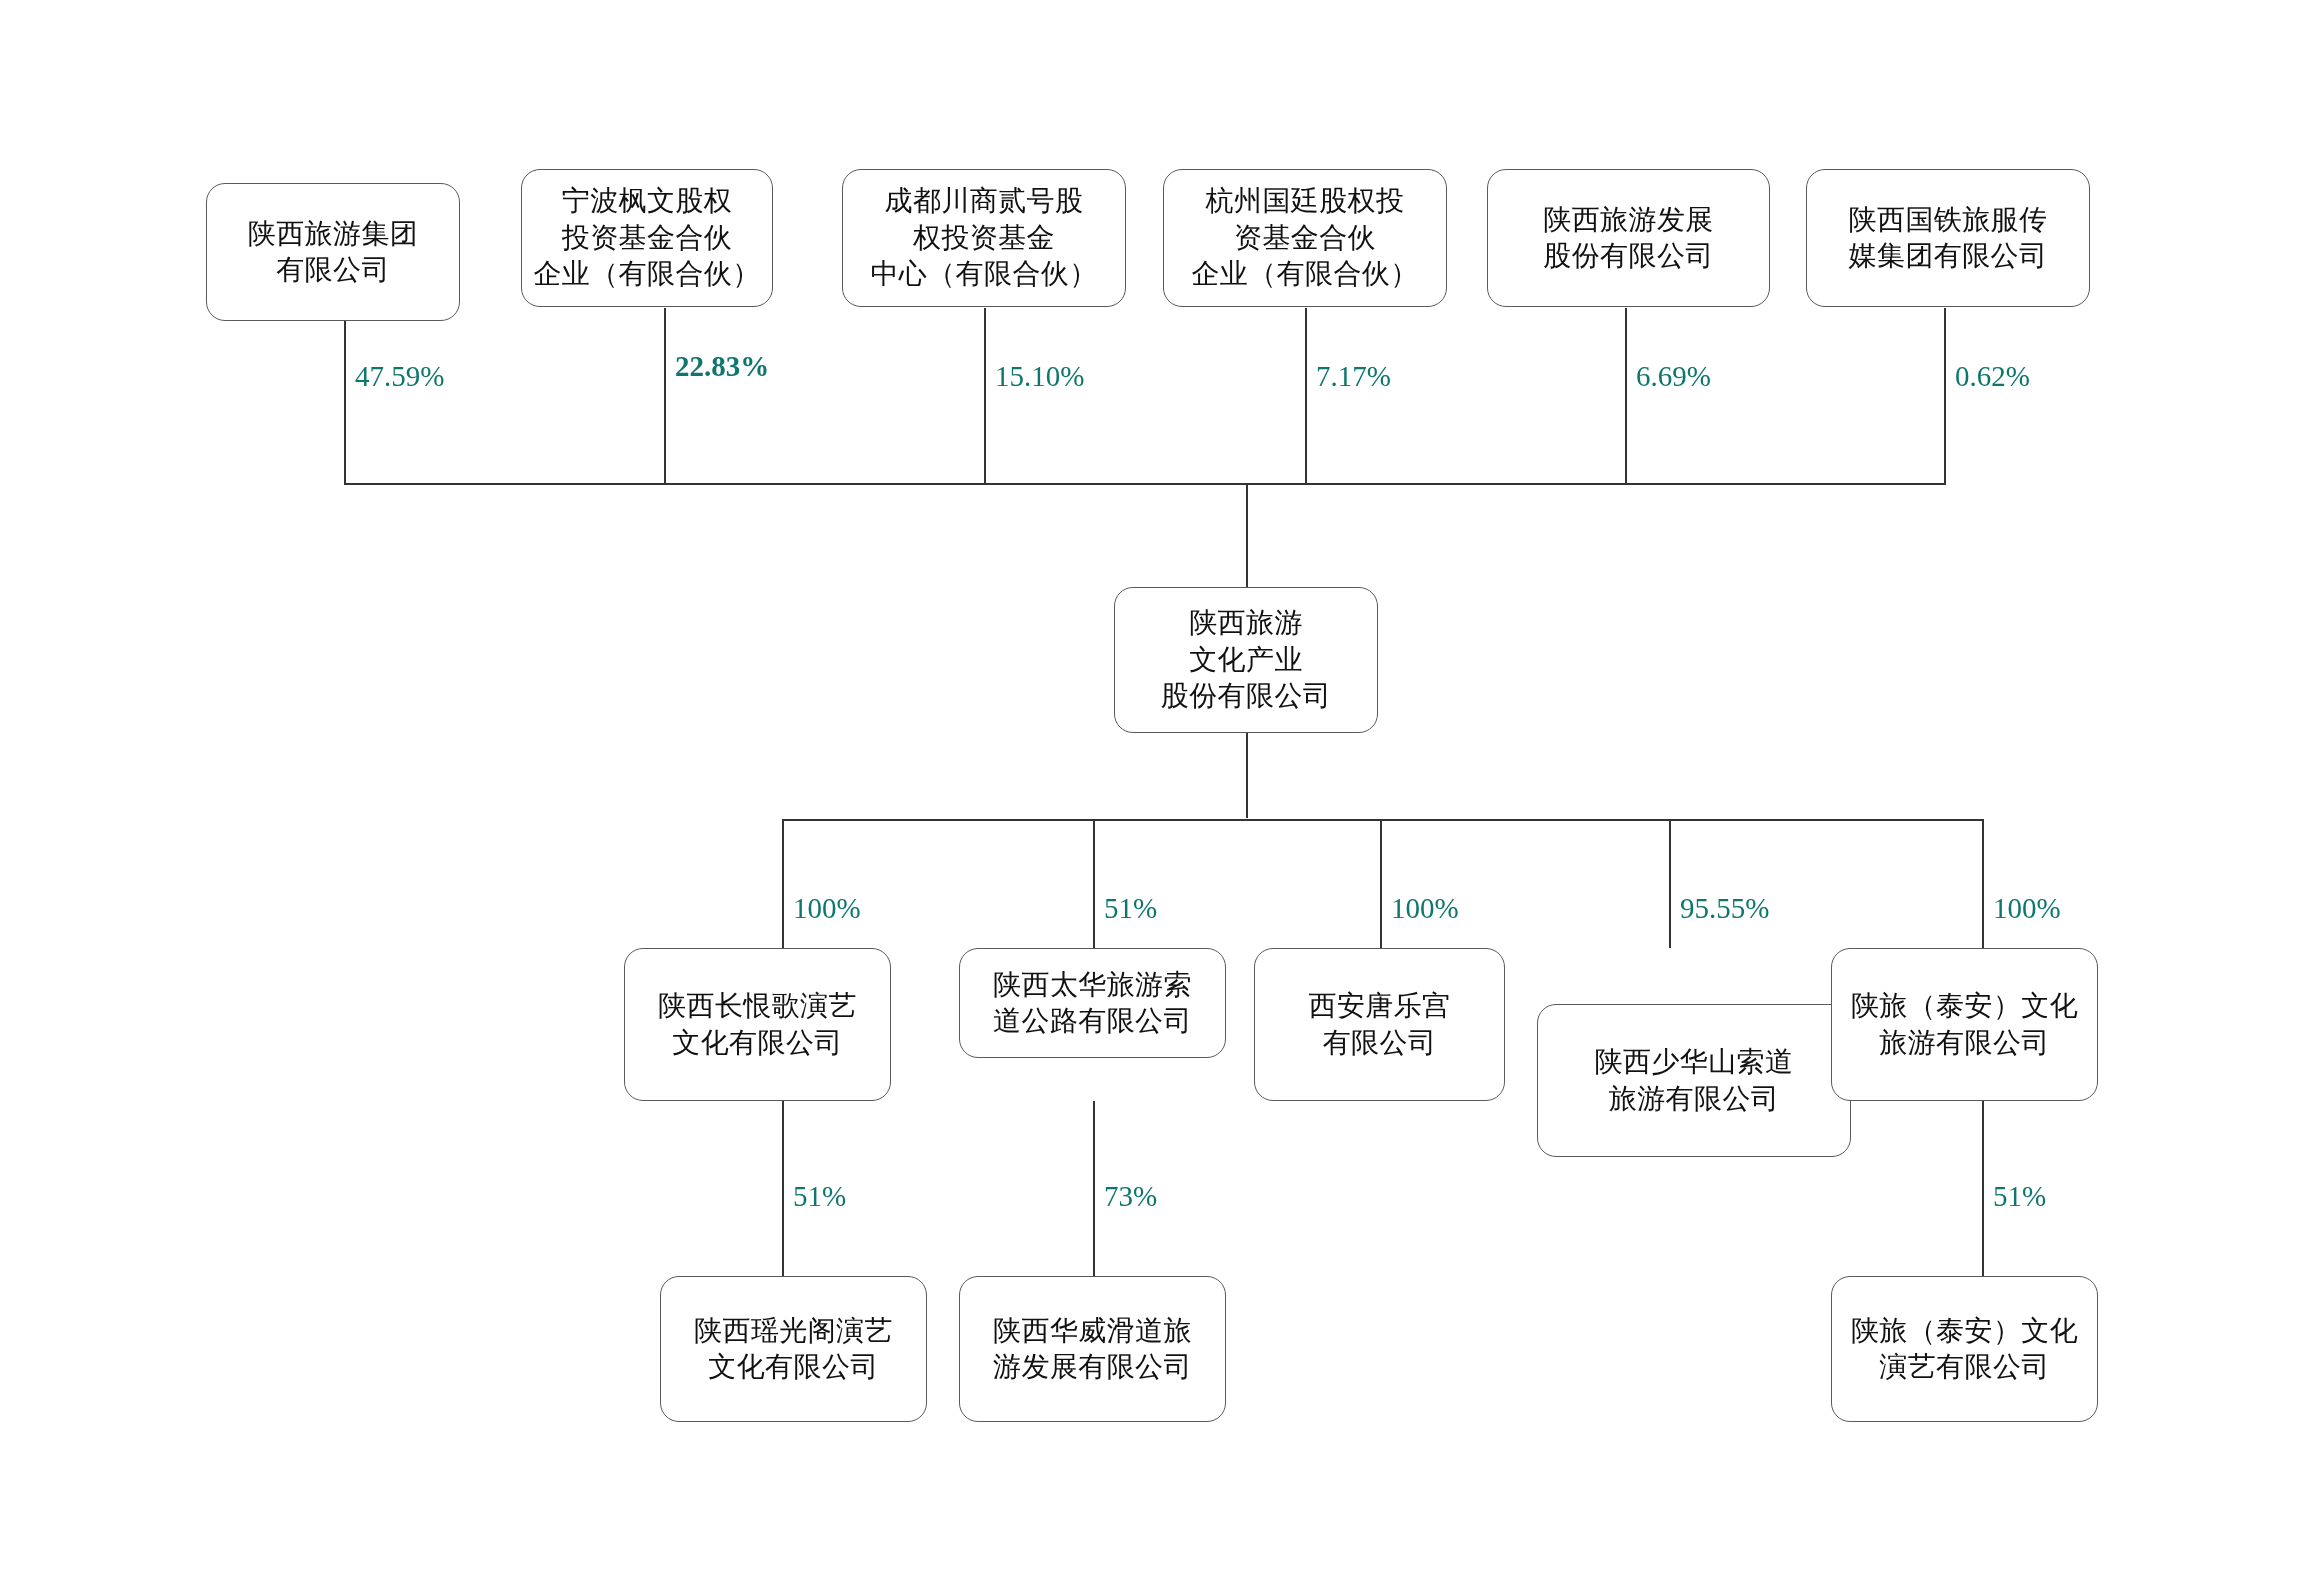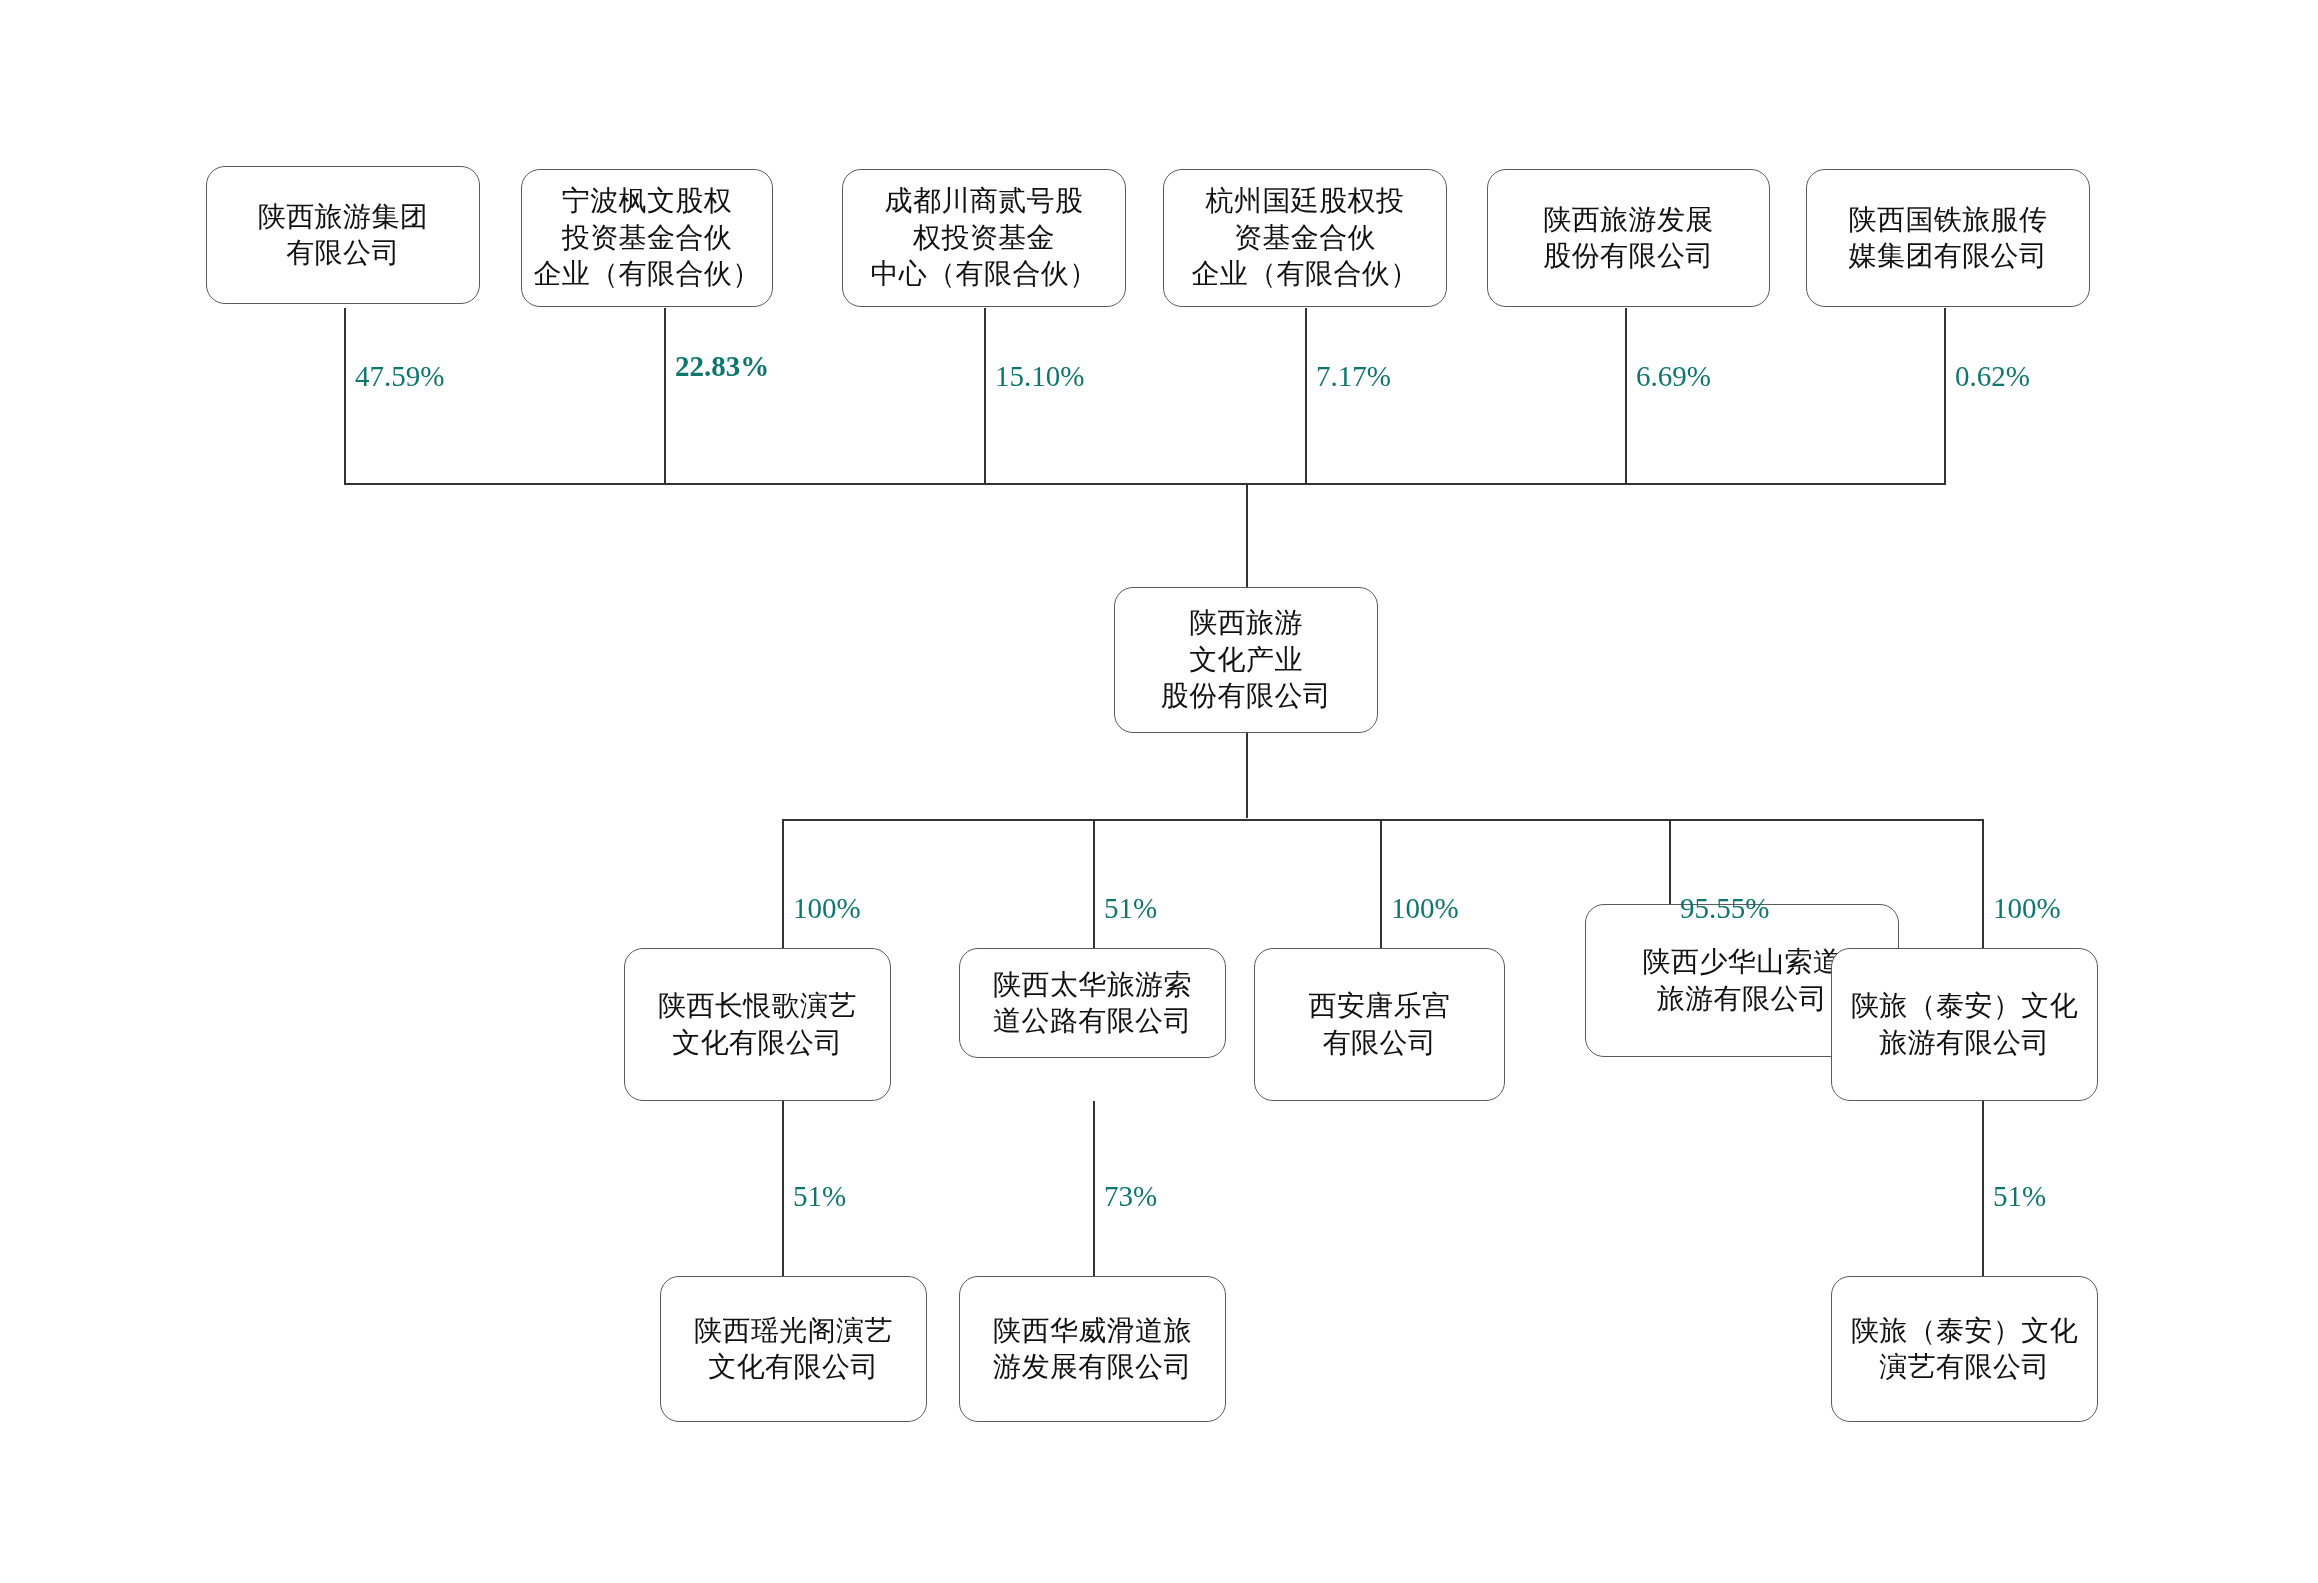--- a/index.html
+++ b/index.html
@@ -64,21 +64,21 @@
     color: #0f766e;
     white-space: nowrap;
     z-index: 6;
   }
 </style>
 </head>
 <body>
 
 <div id="canvas">
 
-  <div class="node" style="left:206px; top:166px; width:274px; height:138px;">
+  <div class="node" style="left:206px; top:183px; width:254px; height:138px;">
     <span class="node-label">陕西旅游集团
 有限公司</span>
   </div>
 
   <div class="node" style="left:521px; top:169px; width:252px; height:138px;">
     <span class="node-label">宁波枫文股权
 投资基金合伙
 企业（有限合伙）</span>
   </div>
 
@@ -152,21 +152,21 @@
   <div class="node" style="left:959px; top:948px; width:267px; height:110px;">
     <span class="node-label">陕西太华旅游索
 道公路有限公司</span>
   </div>
 
   <div class="node" style="left:1254px; top:948px; width:251px; height:153px;">
     <span class="node-label">西安唐乐宫
 有限公司</span>
   </div>
 
-  <div class="node" style="left:1537px; top:904px; width:314px; height:153px;margin-left:48px;">
+  <div class="node" style="left:1537px; top:1004px; width:314px; height:153px;">
     <span class="node-label">陕西少华山索道
 旅游有限公司</span>
   </div>
 
   <div class="node" style="left:1831px; top:948px; width:267px; height:153px;">
     <span class="node-label">陕旅（泰安）文化
 旅游有限公司</span>
   </div>
 
   <div class="vline" style="left:782px; top:1101px; height:175px;"></div>

